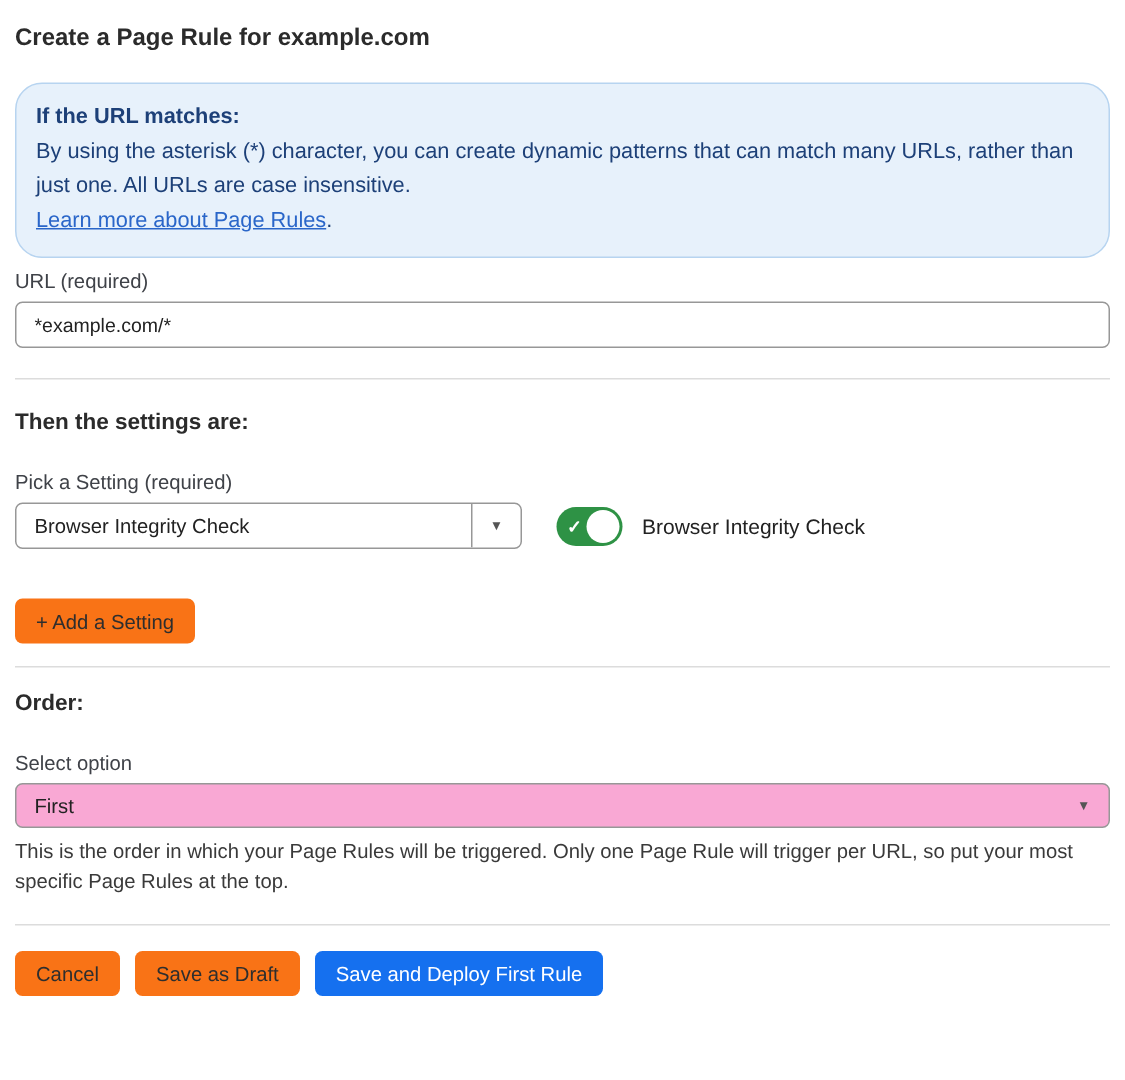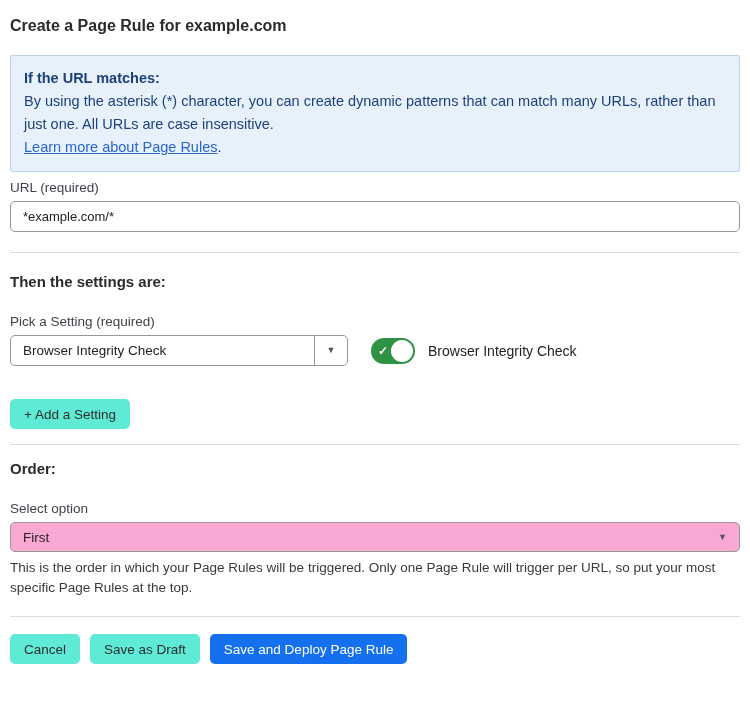--- a/index.html
+++ b/index.html
@@ -17,21 +17,21 @@
     font-size: 16px;
     line-height: 23px;
     font-weight: 700;
     color: #2b2b2b;
   }
 
   .info-box {
     margin-top: 18px;
     background: #e7f1fb;
     border: 1px solid #b7d4f0;
-    border-radius: 2px;
+    border-radius: 18px;
     padding: 11px 13px 12px;
     font-size: 14.5px;
     line-height: 23px;
     color: #1d4078;
   }
   .info-box .info-heading { font-weight: 700; }
   .info-box a.info-link {
     color: #2a66c9;
     text-decoration: underline;
     cursor: pointer;
@@ -157,21 +157,21 @@
     align-items: center;
     justify-content: center;
     height: 30px;
     padding: 0 14px;
     border: none;
     border-radius: 5px;
     font-family: "Liberation Sans", sans-serif;
     font-size: 13.5px;
     cursor: pointer;
   }
-  .btn-gray { background: #5eead4; color: #2e2e2e; }
+  .btn-gray { background: #f97316; color: #2e2e2e; }
   .btn-blue { background: #1570ef; color: #ffffff; }
   .add-setting-btn { margin-top: 33px; }
 
   .select-box {
     margin-top: 6px;
     width: 100%;
     height: 30px;
     border: 1px solid #979797;
     border-radius: 5px;
     background: #f9a8d4;
@@ -253,16 +253,16 @@
     <span class="select-caret caret">▼</span>
   </div>
 
   <div class="order-helper">This is the order in which your Page Rules will be triggered. Only one Page Rule will trigger per URL, so put your most specific Page Rules at the top.</div>
 
   <hr class="divider footer-divider">
 
   <div class="footer-actions">
     <button class="btn btn-gray">Cancel</button>
     <button class="btn btn-gray">Save as Draft</button>
-    <button class="btn btn-blue">Save and Deploy Page Rule</button>
+    <button class="btn btn-blue">Save and Deploy First Rule</button>
   </div>
 
 </div>
 
 </body></html>

